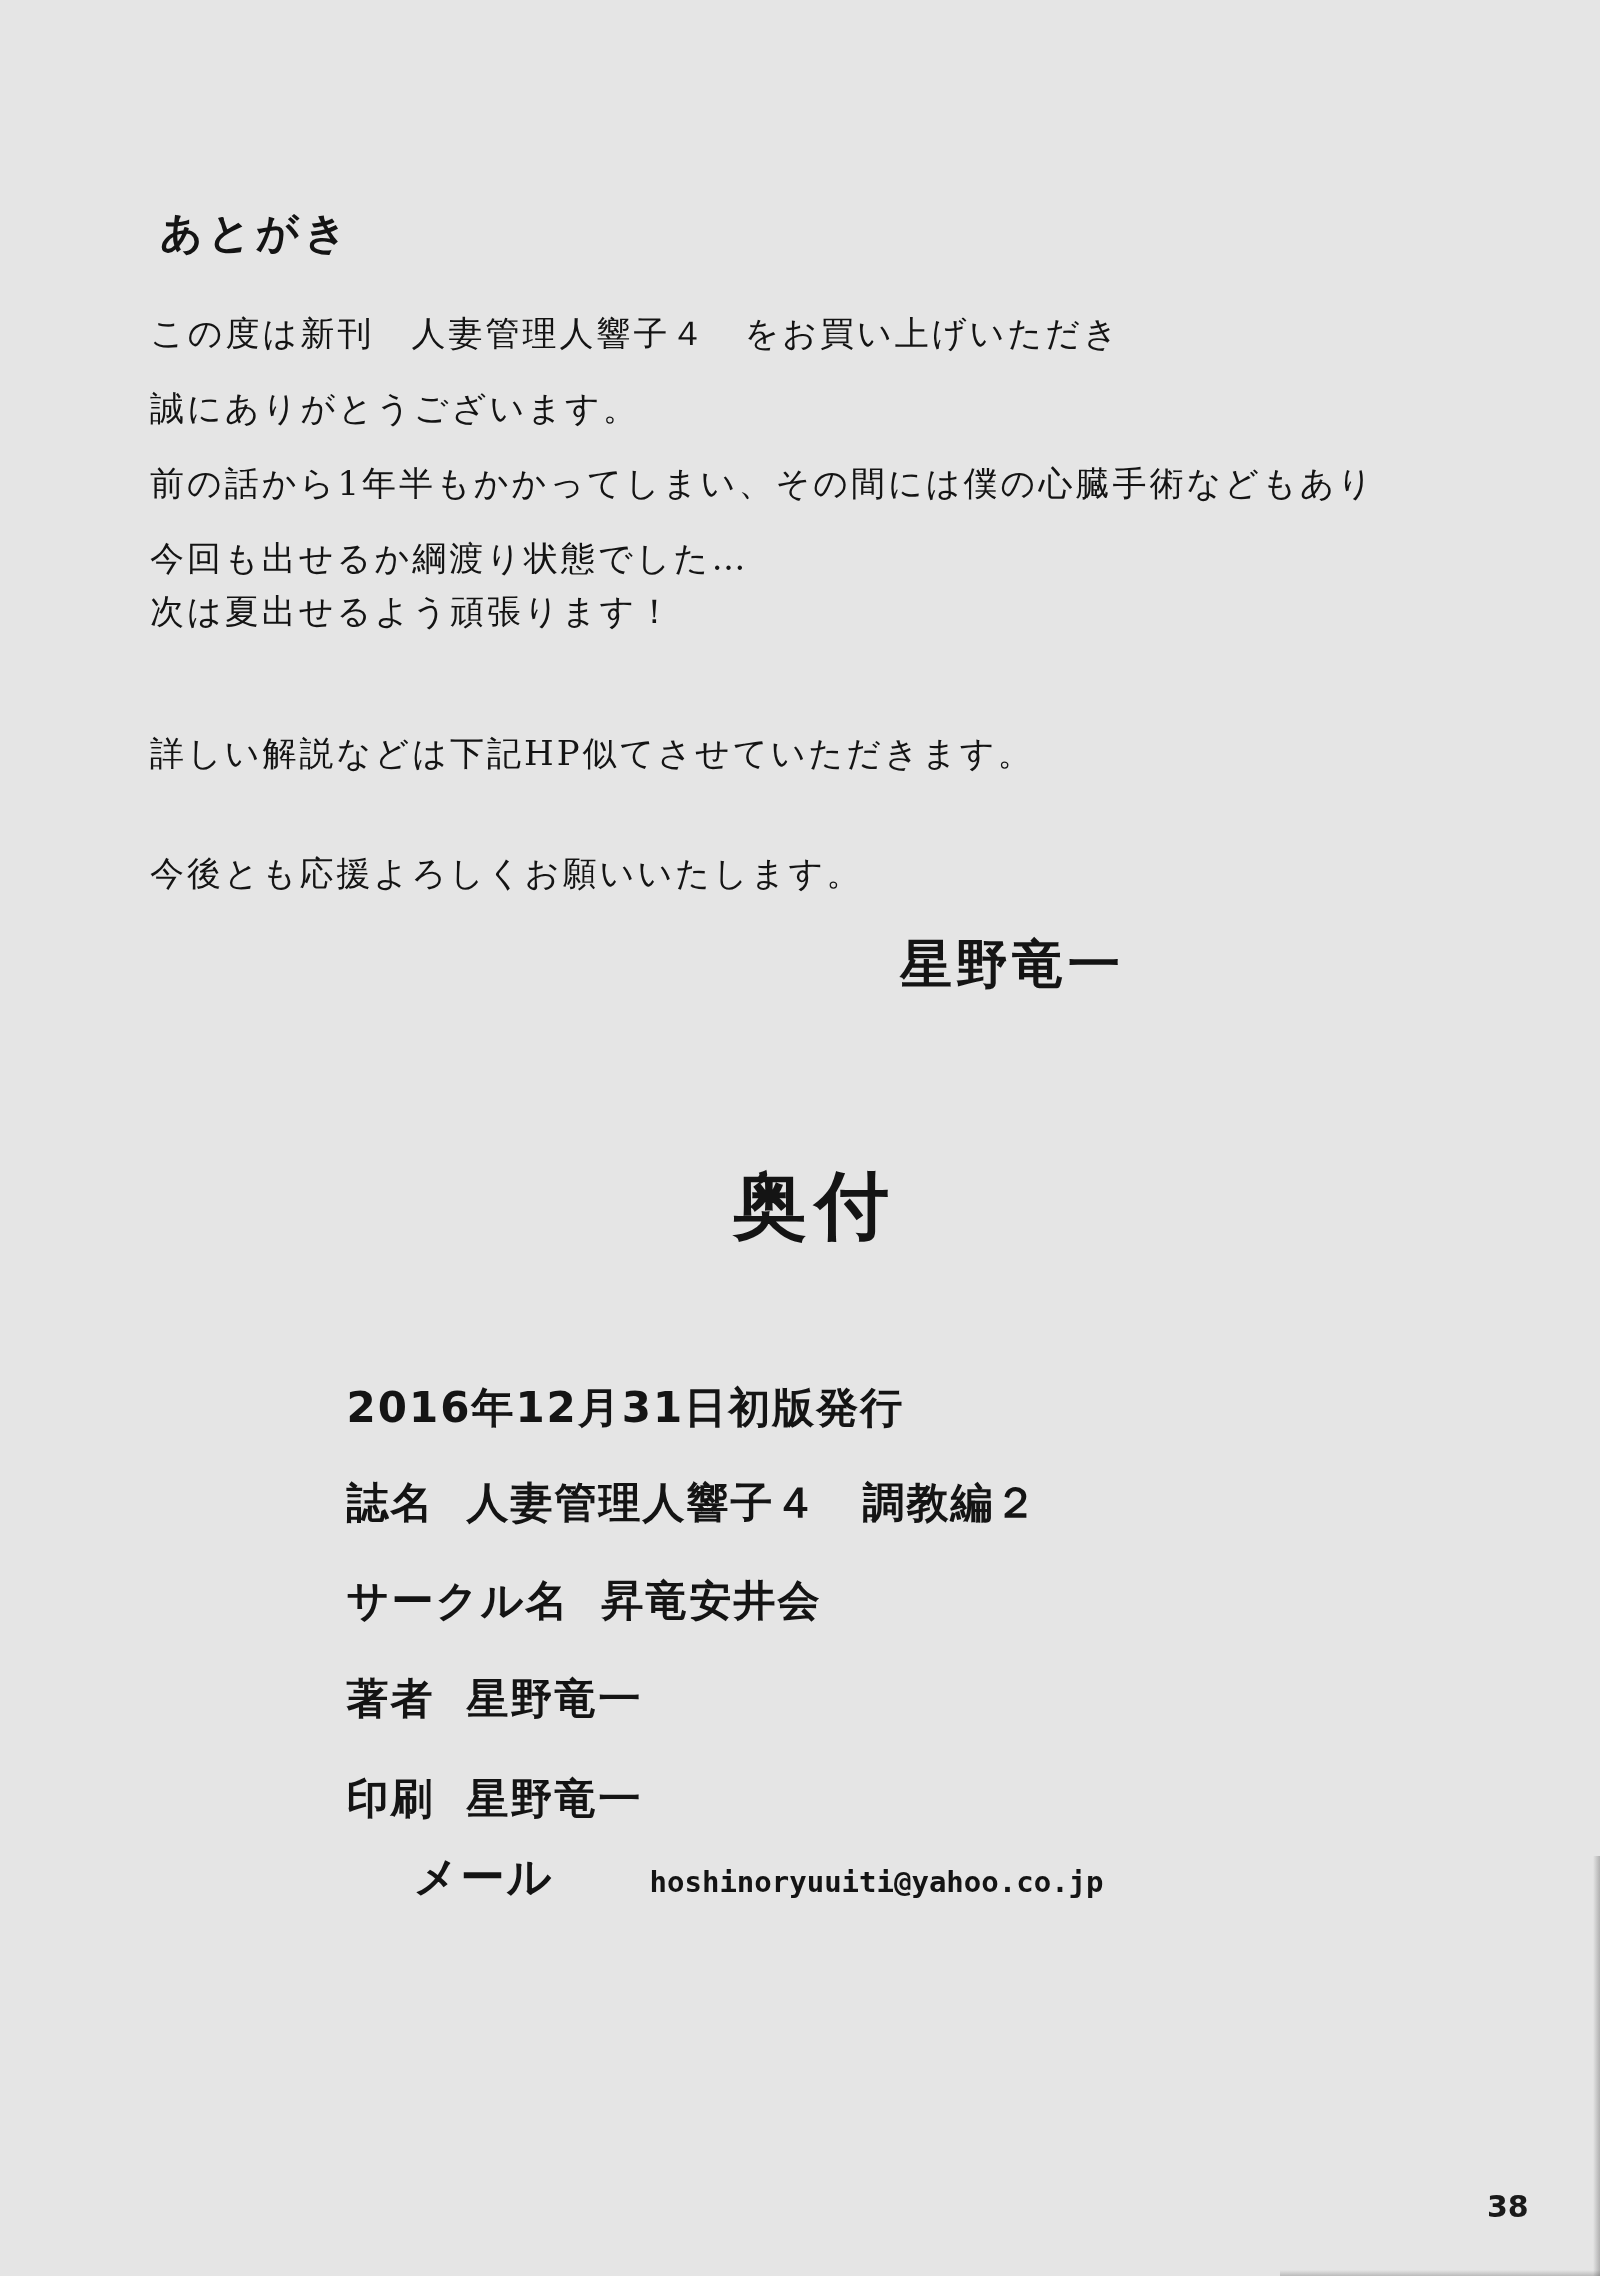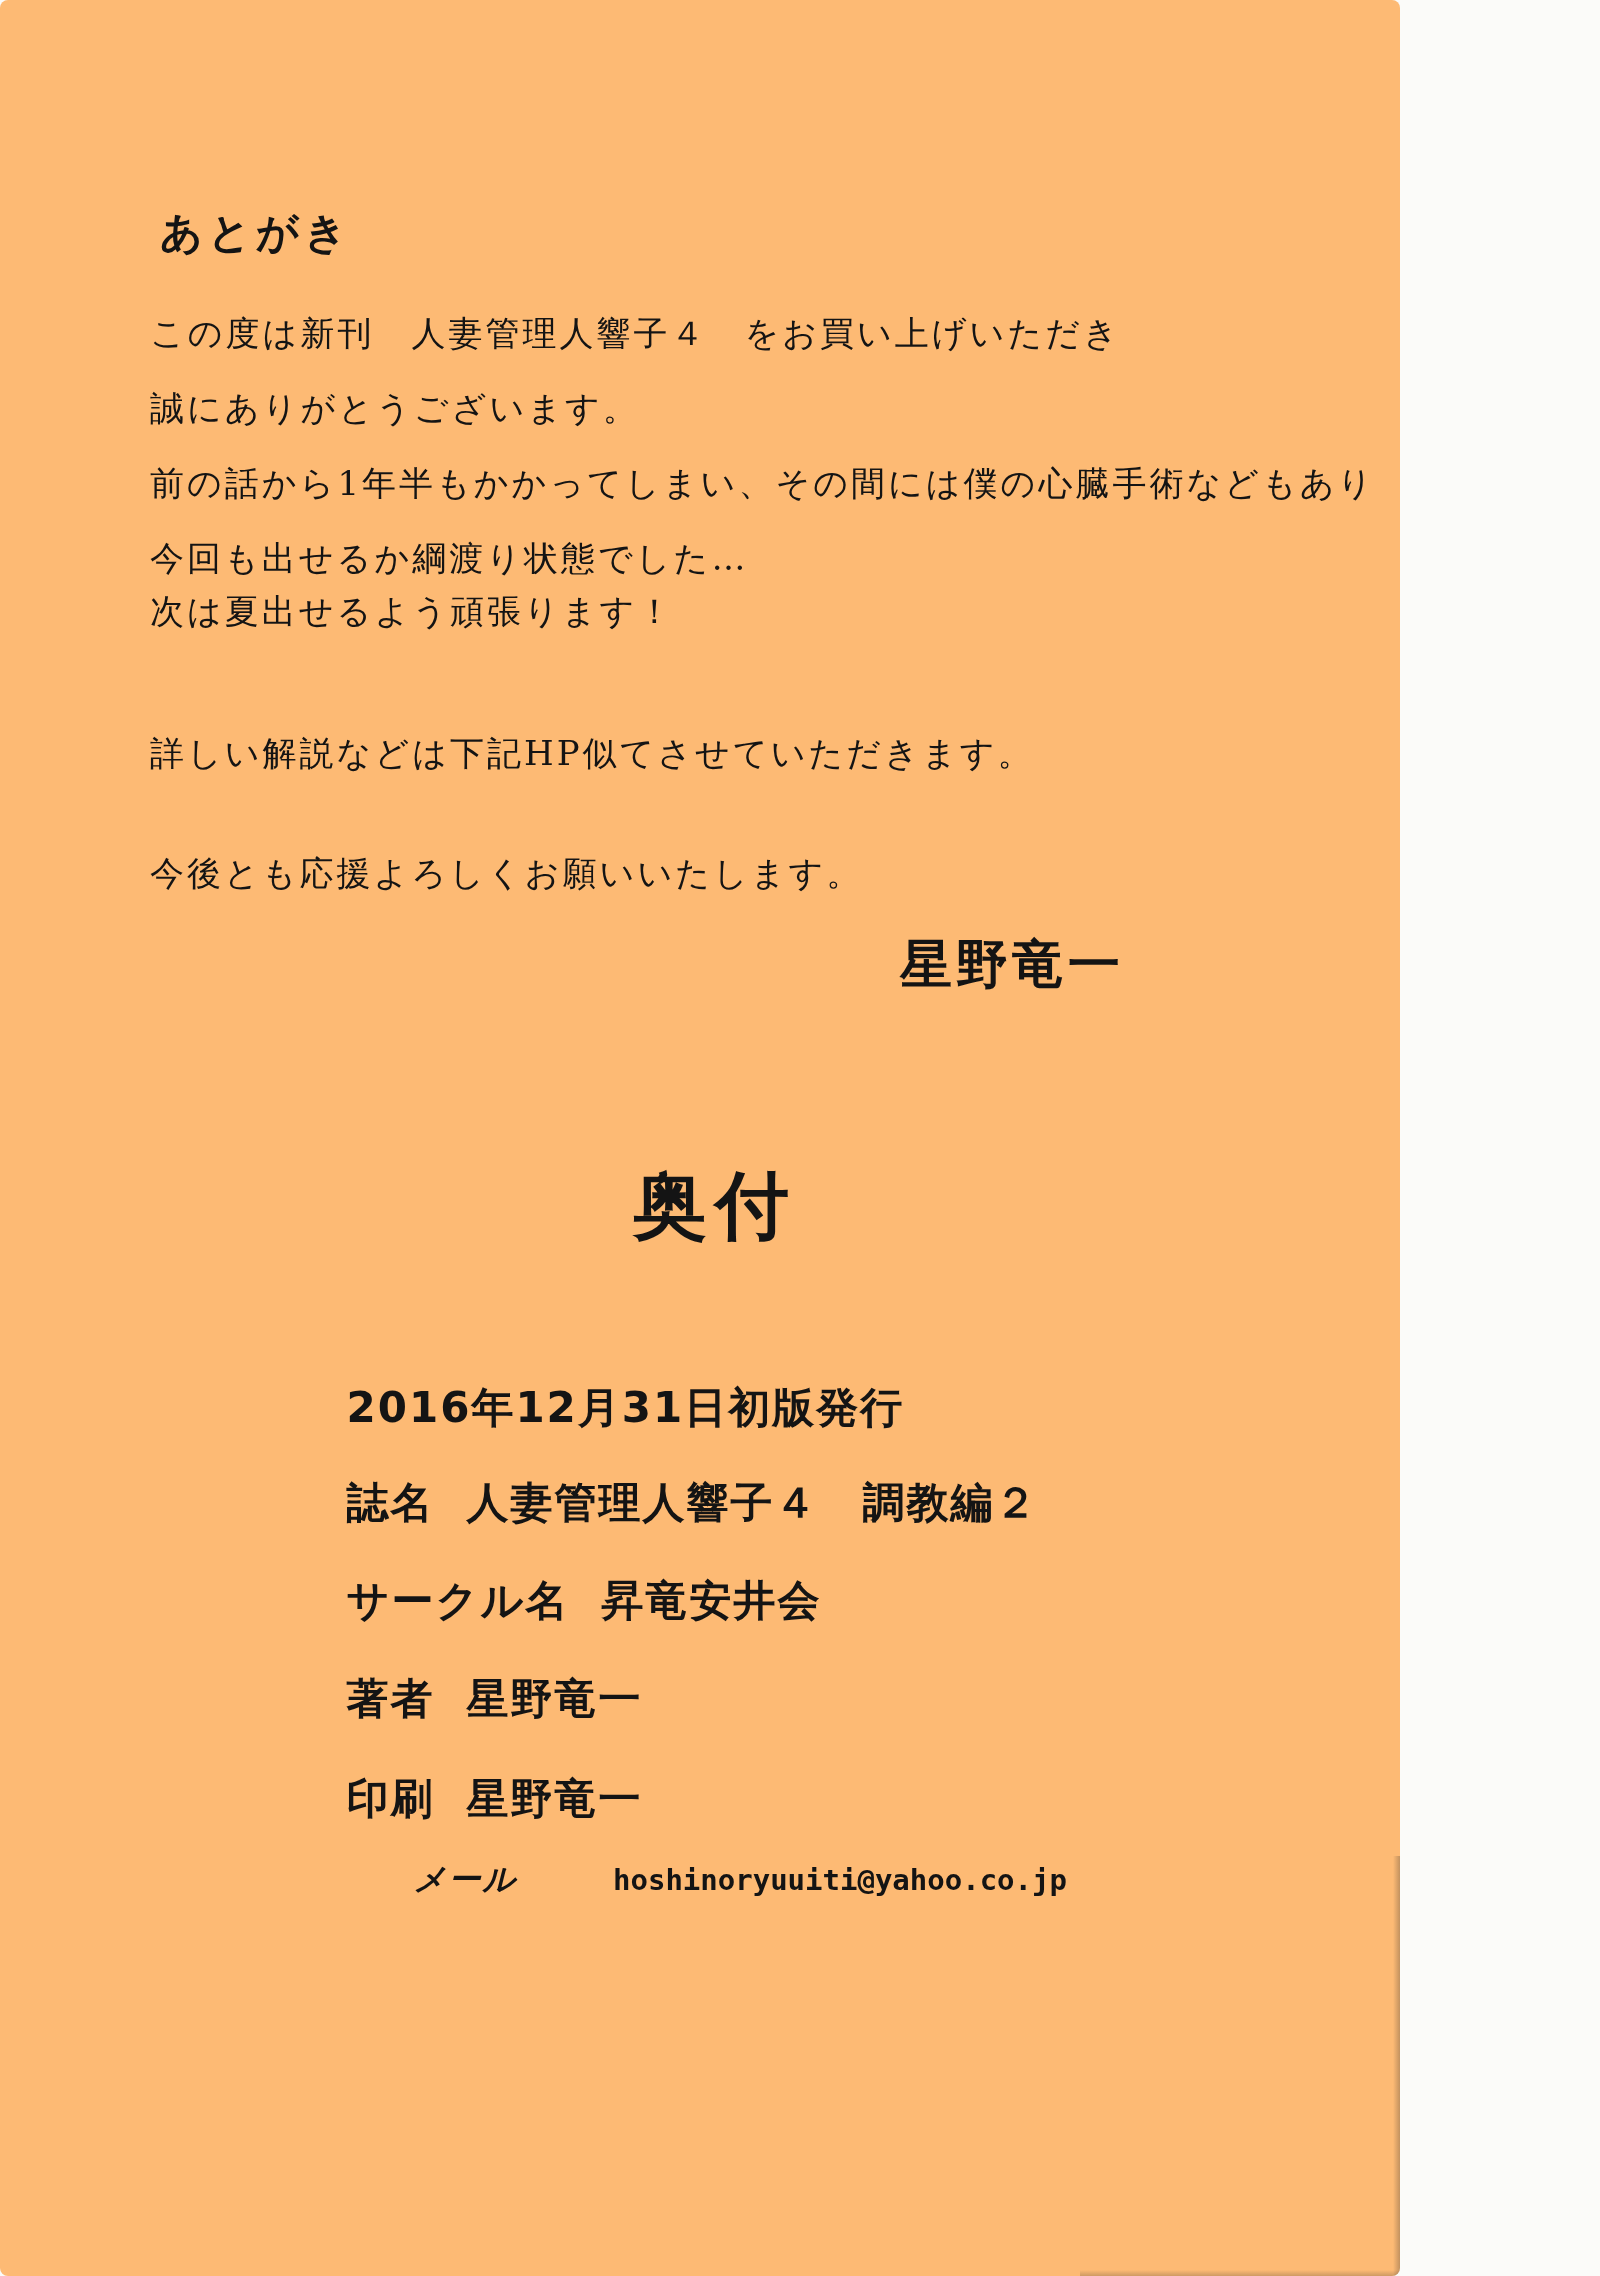--- a/index.html
+++ b/index.html
@@ -2,27 +2,26 @@
 <html><head>
 <meta charset="utf-8">
 <style>
   html, body {
     margin: 0;
     padding: 0;
     background: #fbfbf9;
   }
   .page {
     position: relative;
-    width: 1400px;
+    width: 1600px;
     height: 2276px;
-    background: #fdba74;
+    background: #e5e5e5;
     overflow: hidden;
     color: #141414;
     font-family: "DejaVu Serif", "Liberation Serif", serif;
-    border-radius: 8px;
   }
   
   .afterword-heading {
     position: absolute;
     left: 160px;
     top: 212px;
     margin: 0;
     font-size: 42px;
     font-weight: 600;
     letter-spacing: 5px;
@@ -88,23 +87,22 @@
   .crow-0 { top: 1345px; }
   .crow-1 { top: 1440px; }
   .crow-2 { top: 1538px; }
   .crow-3 { top: 1636px; }
   .crow-4 { top: 1736px; }
   .crow-5 { top: 1813px; left: 347px; }
   .crow-6 { top: 1912px; left: 343px; }
   .clabel:not(:empty) { margin-right: 32px; }
   .crow-5 .clabel {
     font-family: "DejaVu Serif", "Liberation Serif", serif;
-    font-style: italic;
     font-weight: 600;
-    font-size: 32px;
+    font-size: 44px;
   }
   .crow-5 .clabel:not(:empty) { margin-right: 96px; }
   .crow-5 .cvalue,
   .crow-6 .clabel,
   .crow-6 .cvalue {
     font-family: "DejaVu Sans Mono", "Liberation Mono", monospace;
     font-weight: 600;
     letter-spacing: 0;
   }
   .crow-5 .cvalue { font-size: 29px; }

